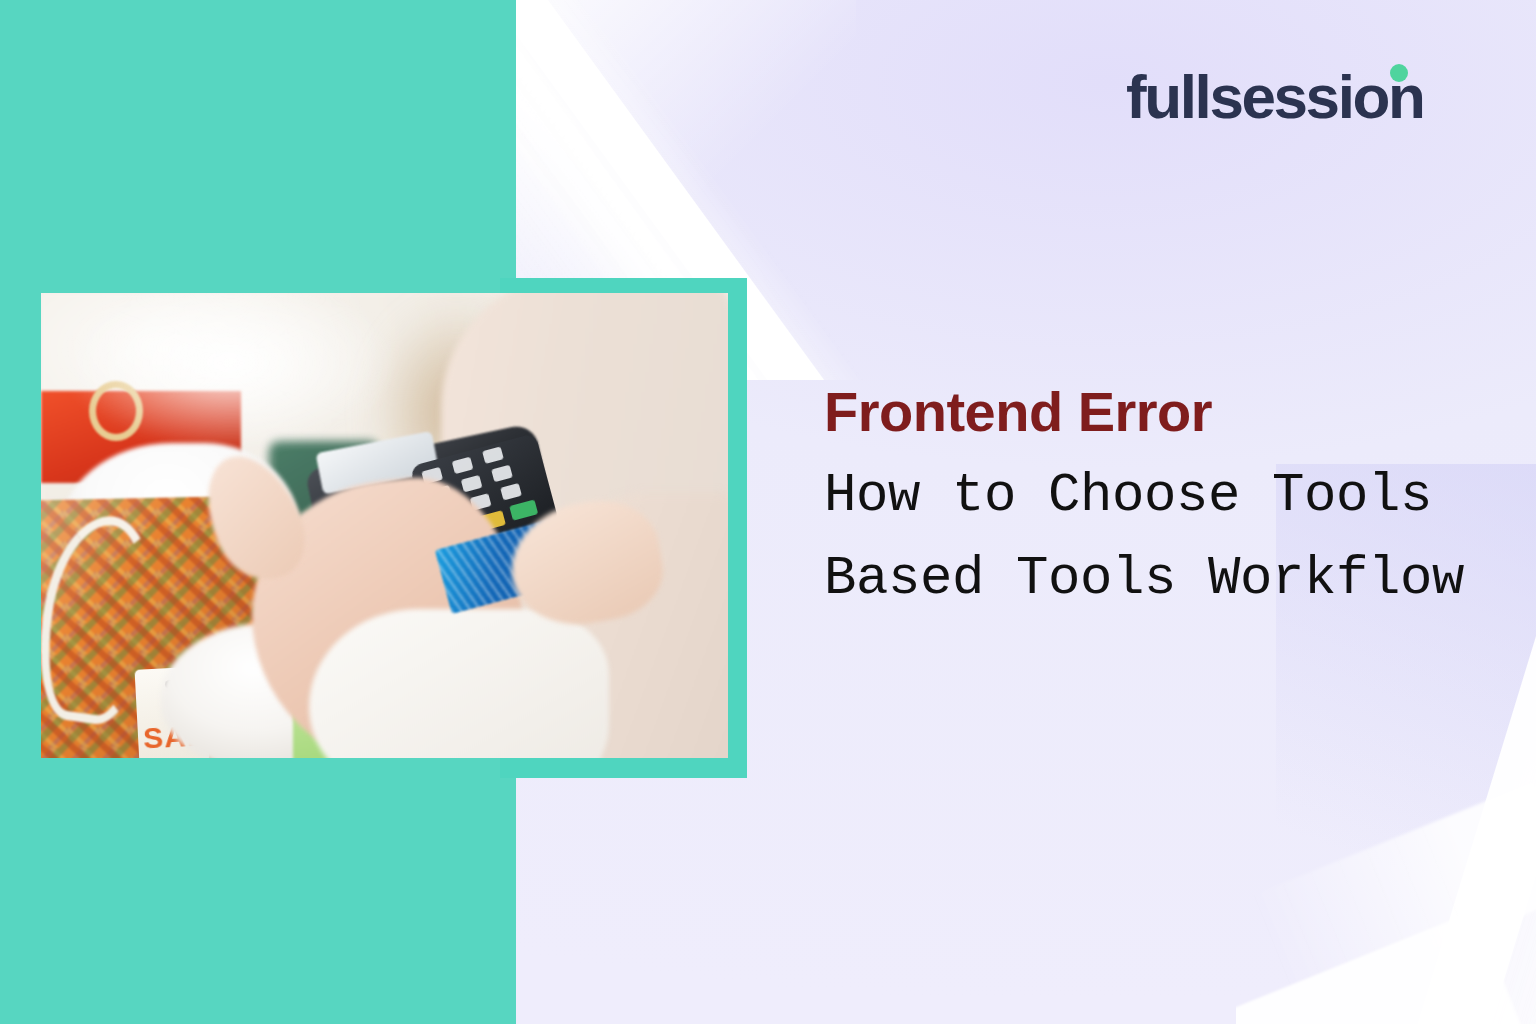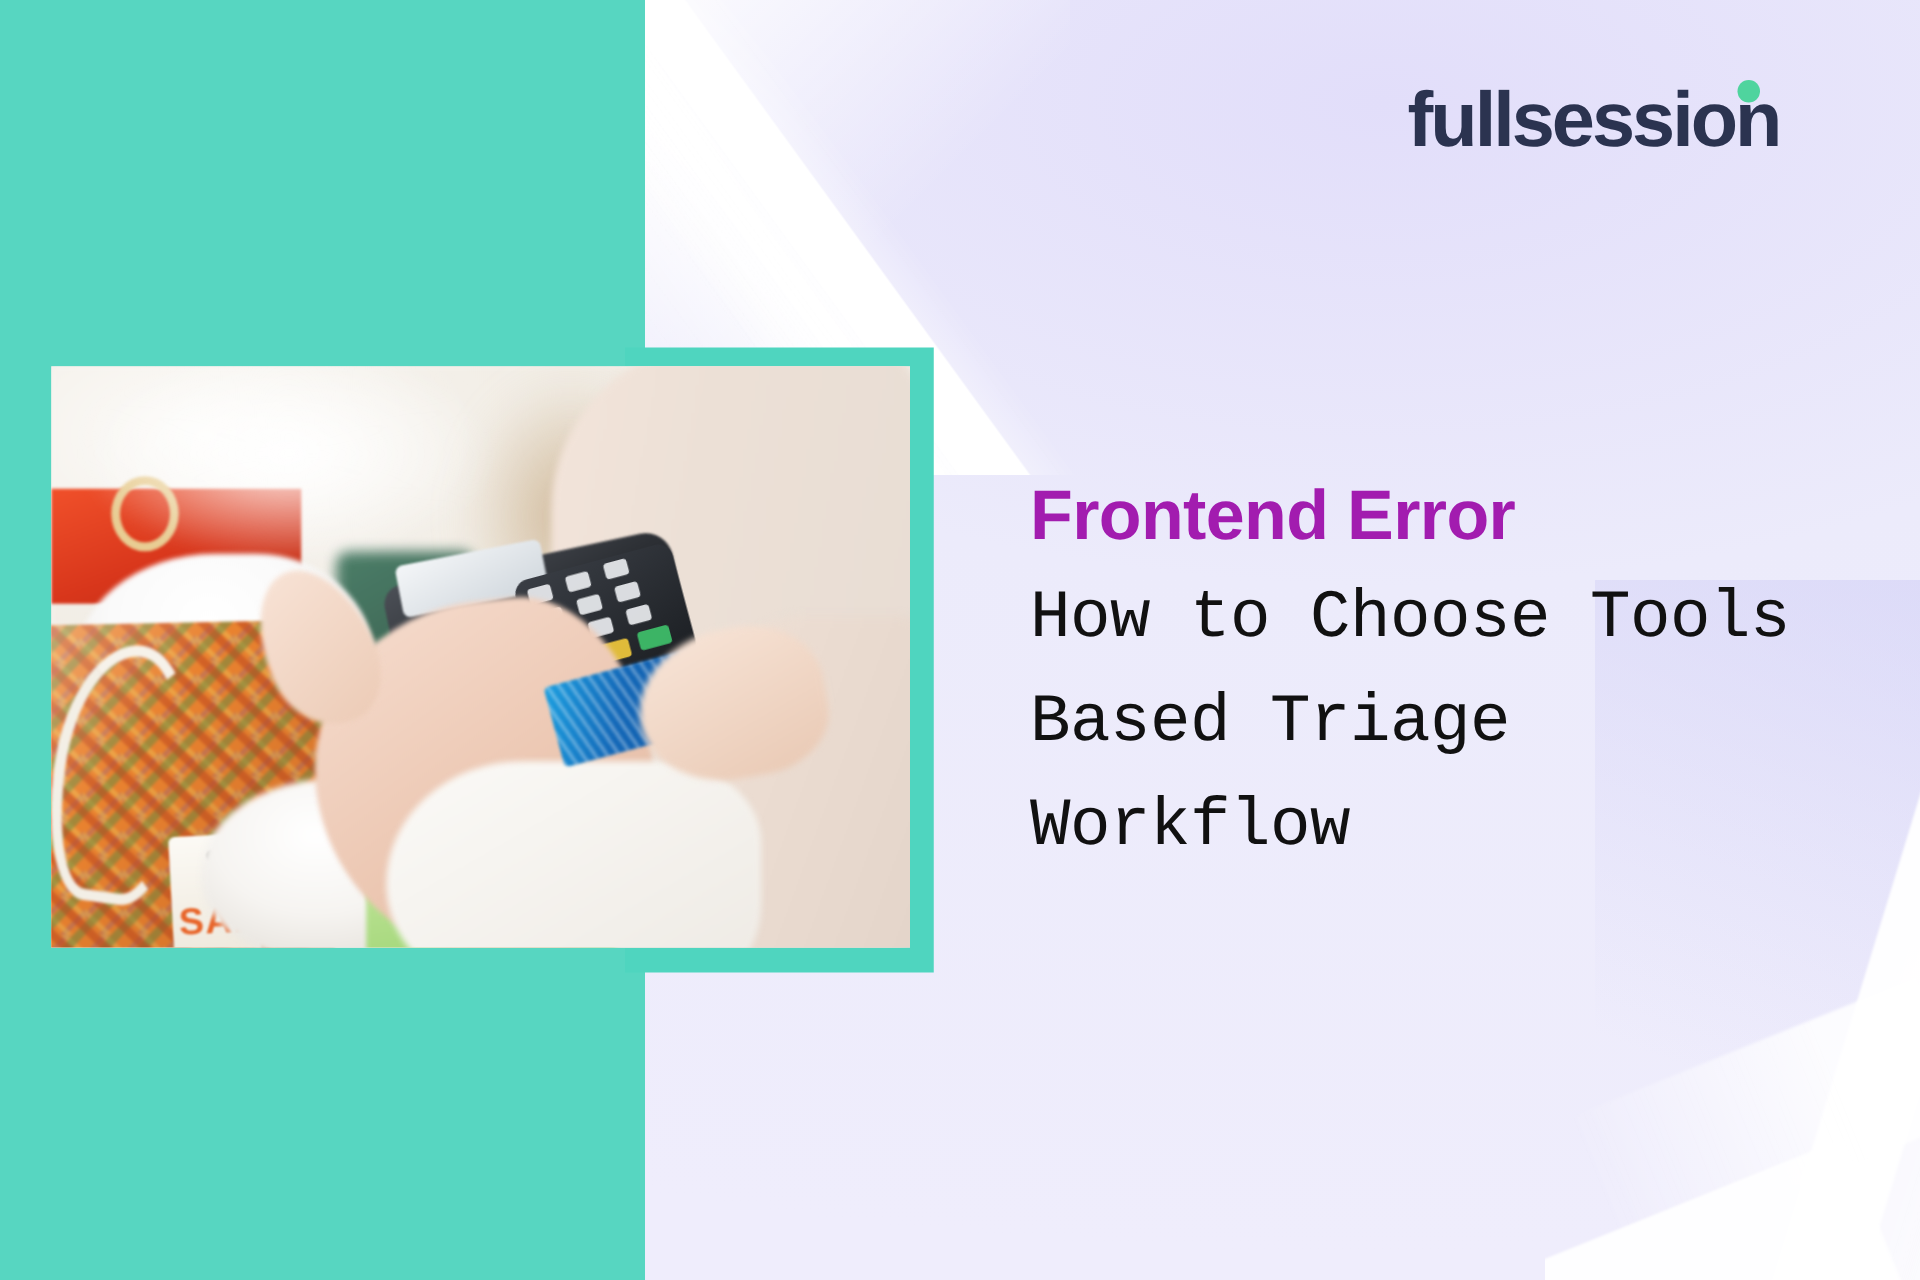--- a/index.html
+++ b/index.html
@@ -477,21 +477,21 @@
     position: absolute;
     left: 824px;
     top: 370px;
     width: 660px;
   }
   .headline-bold {
     font-family: "Liberation Sans", sans-serif;
     font-weight: 700;
     font-size: 56px;
     line-height: 84px;
-    color: #a21caf;
+    color: #7f1d1d;
     letter-spacing: -0.5px;
     margin: 0;
   }
   .headline-reg {
     font-family: Liberation Mono, monospace;
     font-weight: 400;
     font-size: 54px;
     line-height: 83px;
     color: #111111;
     letter-spacing: -0.4px;
@@ -591,16 +591,16 @@
 
   <div class="logo">
     <span class="logo-text logo-full">full</span>
       <span class="logo-text logo-sess">session</span>
     <span class="logo-dot"></span>
   </div>
 
   <div class="headline">
     <p class="headline-bold">Frontend Error</p>
     <p class="headline-reg">How to Choose Tools</p>
-    <p class="headline-reg">Based Triage Workflow</p>
+    <p class="headline-reg">Based Tools Workflow</p>
   </div>
 
 </div>
 
 </body></html>

